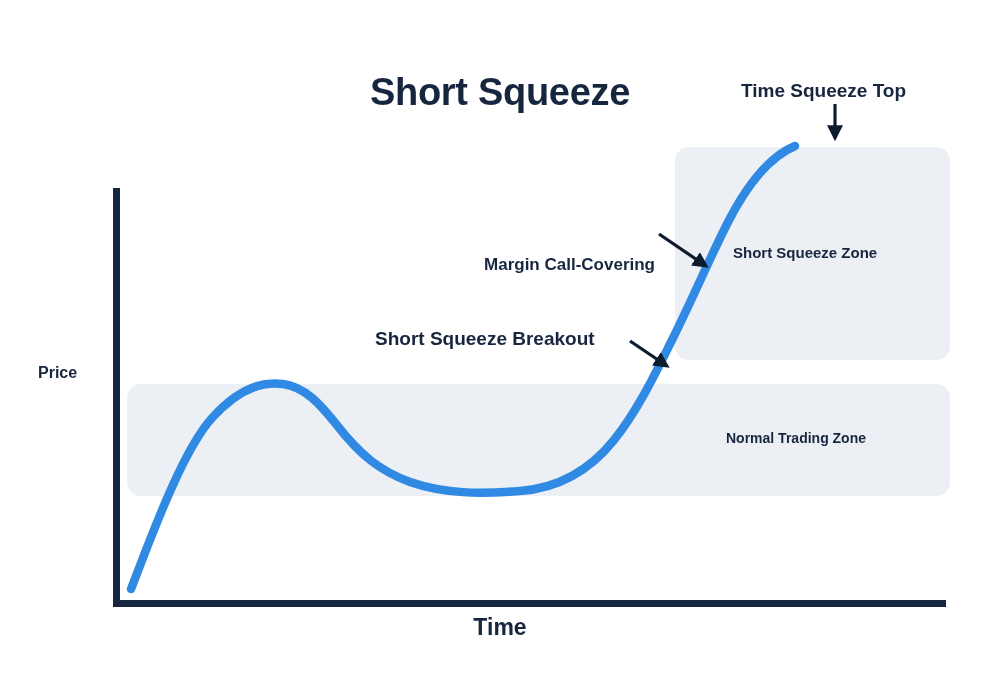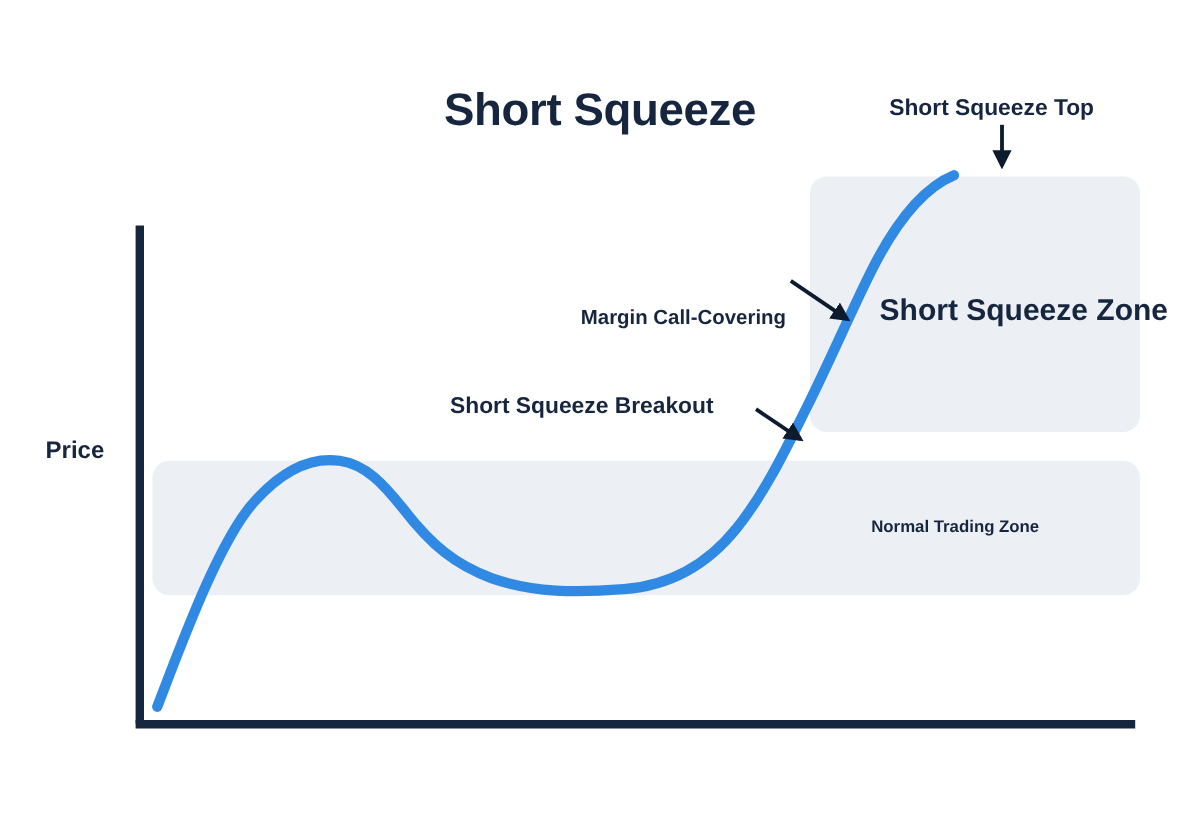--- a/index.html
+++ b/index.html
@@ -36,21 +36,21 @@
     top: 20px;
     width: 1000px;
     text-align: center;
     font-size: 38px;
     letter-spacing: -0.3px;
     margin-top: 48px;
   }
   #label-price {
     left: 38px;
     top: 363px;
-    font-size: 20px;
+    font-size: 16px;
   }
   #label-time {
     left: 0;
     top: 613px;
     width: 1000px;
     text-align: center;
     font-size: 23px;
   }
   #ann-top {
     left: 741px;
@@ -65,21 +65,21 @@
     width: 192px;
   }
   #ann-breakout {
     left: 375px;
     top: 327px;
     font-size: 19px;
   }
   #zone-squeeze-label {
     left: 733px;
     top: 243px;
-    font-size: 25px;
+    font-size: 15px;
   }
   #zone-normal-label {
     left: 726px;
     top: 429px;
     font-size: 14px;
   }
 </style>
 </head>
 <body>
 
@@ -113,22 +113,23 @@
 
     <line x1="659" y1="234" x2="706" y2="266" stroke="#0d1b2e" stroke-width="3.2" marker-end="url(#arrowhead)"></line>
 
     <line x1="630" y1="341" x2="667" y2="366" stroke="#0d1b2e" stroke-width="3.2" marker-end="url(#arrowhead)"></line>
   </svg>
 
   <div class="txt" id="chart-title">Short Squeeze</div>
 
   <div class="txt" id="label-price">Price</div>
 
+  <div class="txt" id="label-time">Time</div>
 
-  <div class="txt" id="ann-top">Short Squeeze Top</div>
+  <div class="txt" id="ann-top">Time Squeeze Top</div>
 
   <div class="txt" id="ann-margin">
     <div>Margin Call-Covering</div>
   </div>
 
   <div class="txt" id="ann-breakout">Short Squeeze Breakout</div>
 
   <div class="txt" id="zone-squeeze-label">Short Squeeze Zone</div>
 
   <div class="txt" id="zone-normal-label">Normal Trading Zone</div>

